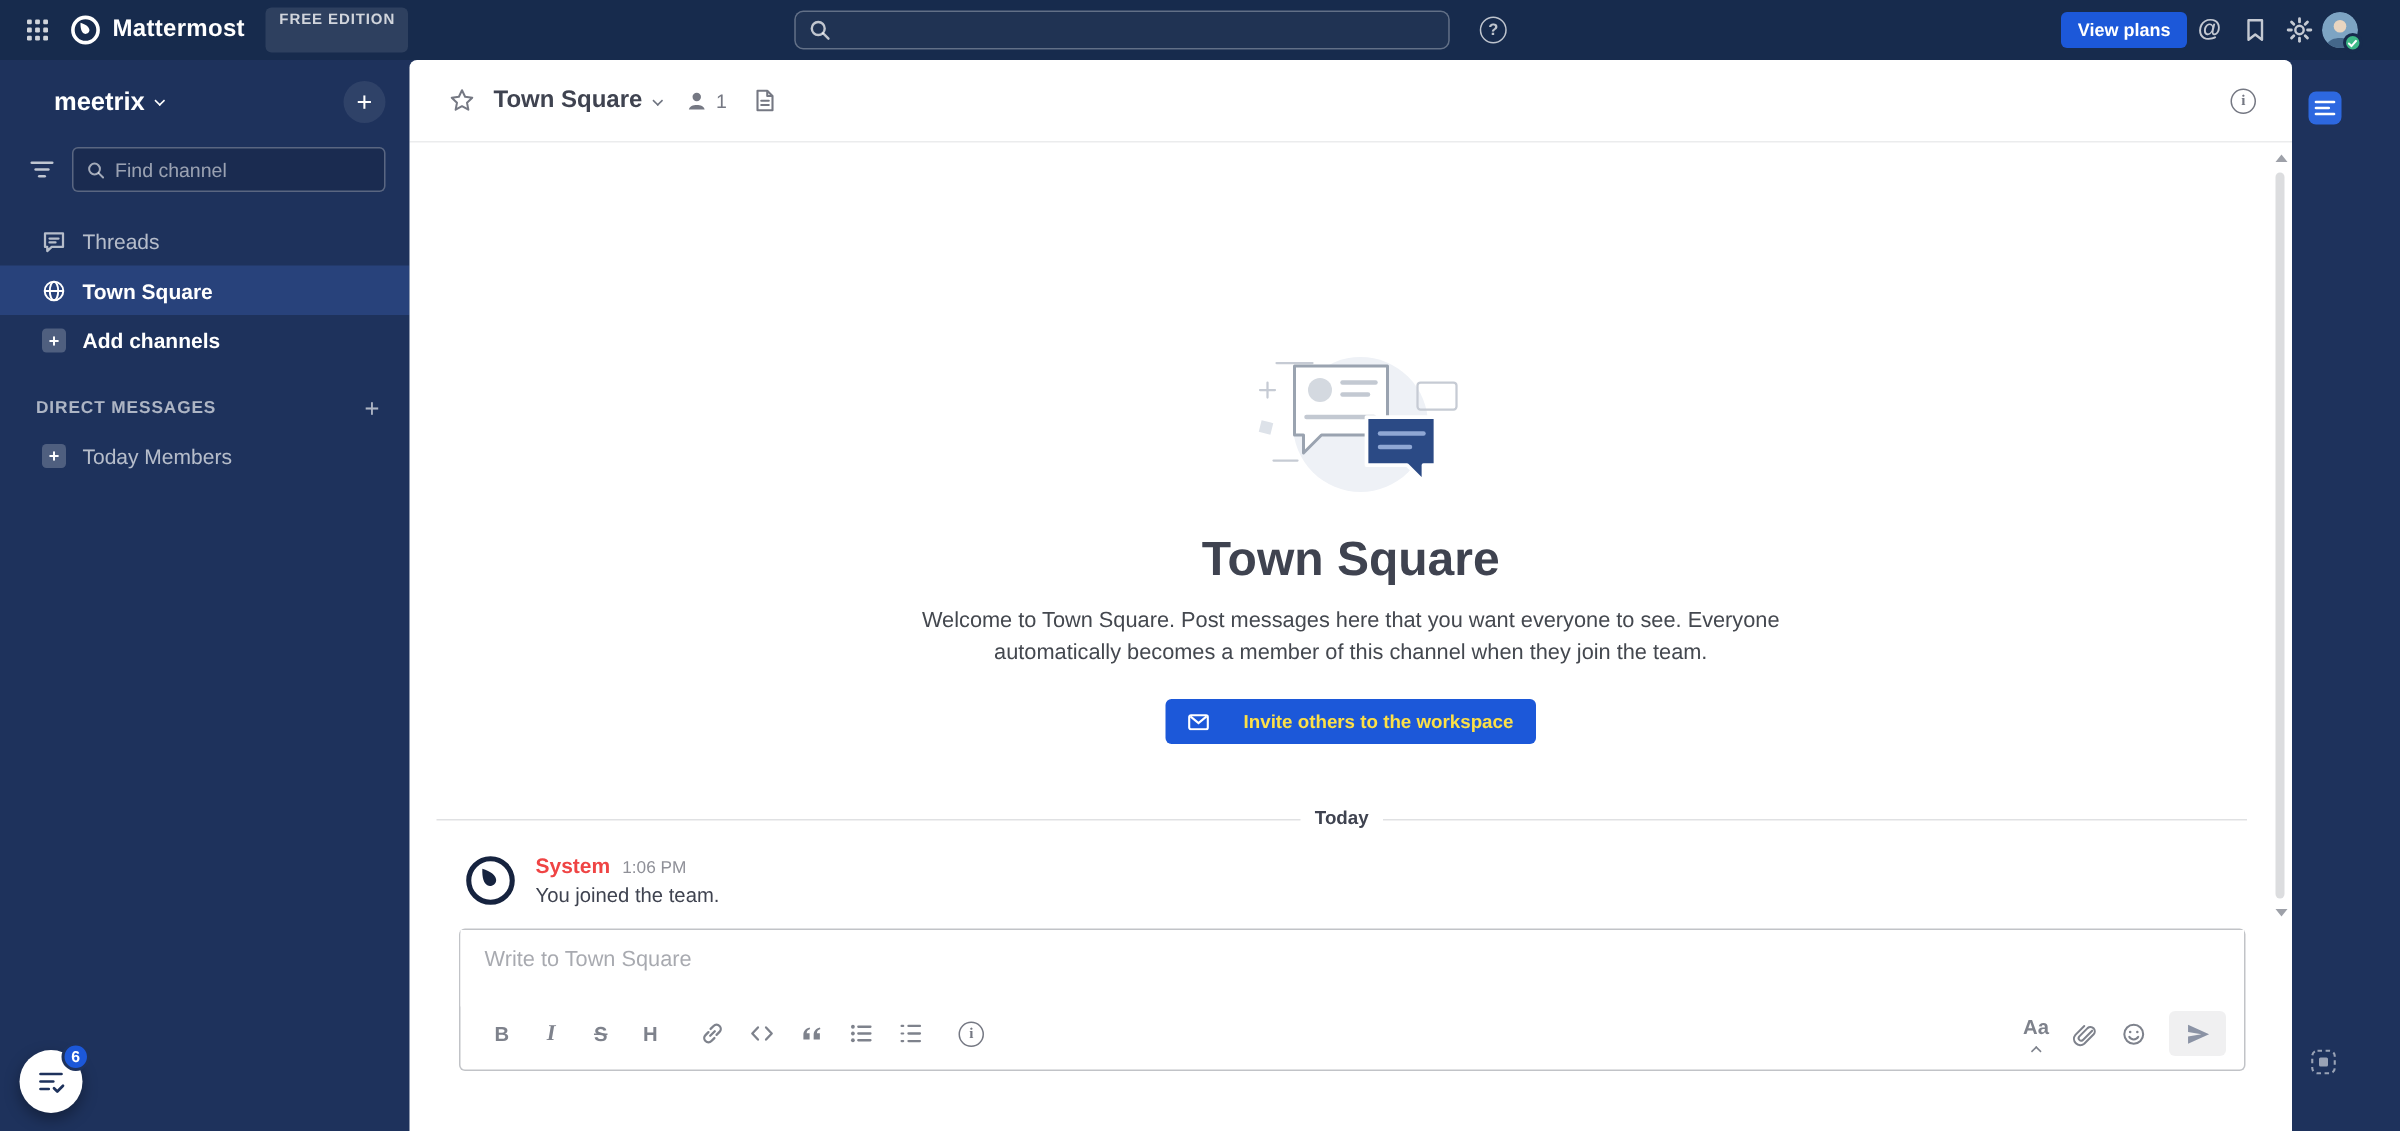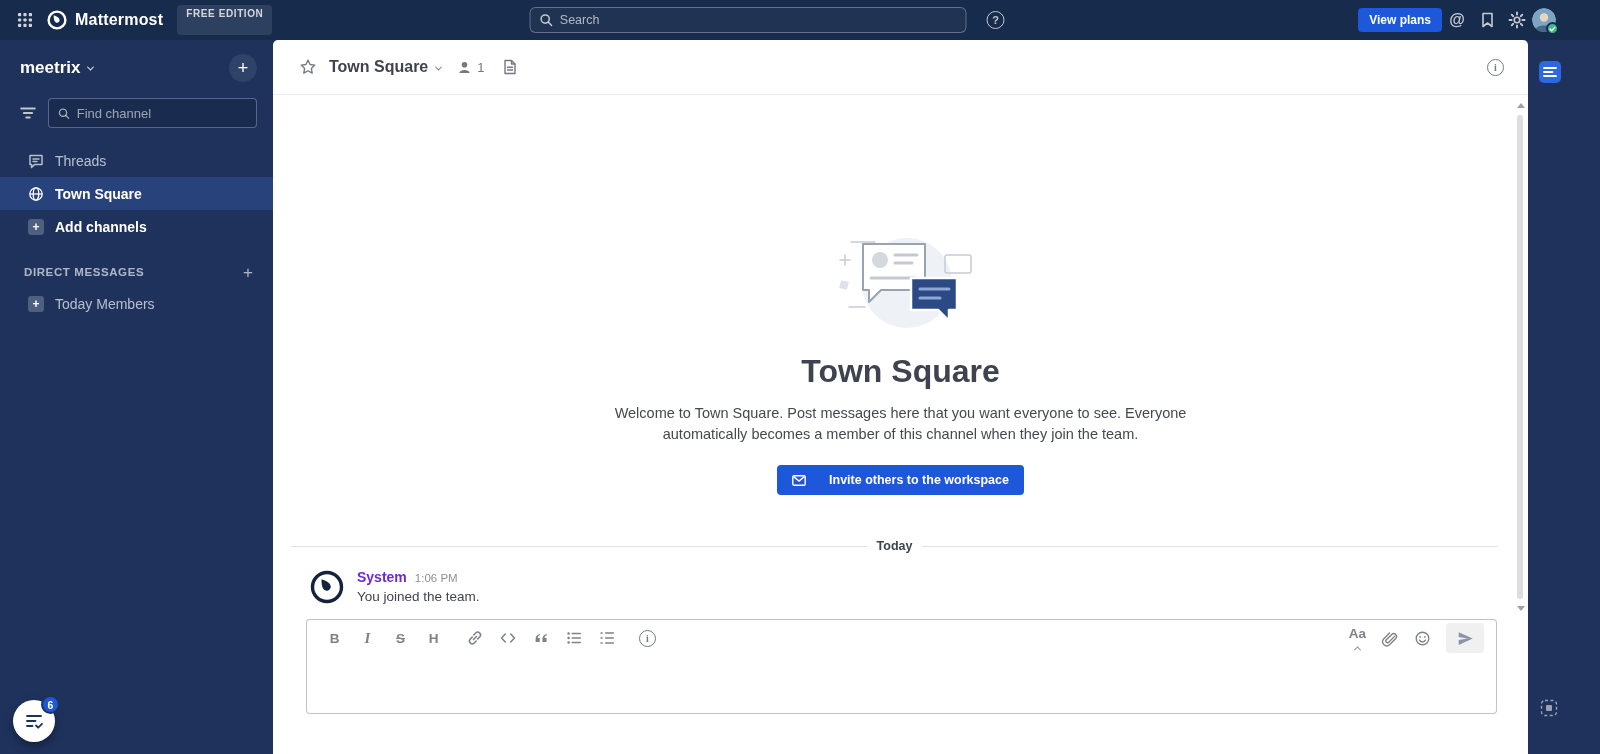--- a/index.html
+++ b/index.html
@@ -20,33 +20,33 @@
   .topbar-center { position:absolute; left:calc(50% - 30px); transform:translateX(-50%);
                    display:flex; align-items:center; gap:14px; }
   .search-box { width:437px; height:26px; border:1px solid rgba(255,255,255,0.30); border-radius:6px;
                 background:rgba(255,255,255,0.04); display:flex; align-items:center; gap:7px; padding:0 9px; }
   .search-box input { background:transparent; border:none; outline:none; color:#fff; font-size:12.5px;
                       width:100%; font-family:"Liberation Sans", sans-serif; }
   .search-box input::placeholder { color:rgba(255,255,255,0.64); }
   .help-circle { width:18px; height:18px; border-radius:50%; border:1.6px solid rgba(255,255,255,0.72);
                  color:rgba(255,255,255,0.72); font-size:11px; font-weight:700; display:flex;
                  align-items:center; justify-content:center; }
-  .topbar-right { margin-left:auto; display:flex; align-items:center; padding-right:44px; }
+  .topbar-right { margin-left:auto; display:flex; align-items:center; padding-right:28px; }
   .view-plans { background:#1c58d9; color:#fff; border:none; border-radius:4px; height:24px;
                 padding:0 11px; font-size:12px; font-weight:700; cursor:pointer; font-family:inherit; }
   .at-glyph { font-size:16px; font-weight:600; color:rgba(255,255,255,0.75); }
   .avatar-wrap { position:relative; width:24px; height:24px; cursor:pointer; }
   .avatar-wrap svg { display:block; border-radius:50%; }
   .status-dot { position:absolute; right:-3px; bottom:-3px; width:13px; height:13px; border-radius:50%;
                 background:#3db887; border:2px solid #172b4d; display:flex; align-items:center; justify-content:center; }
 
   
   .sidebar { position:absolute; left:0; top:40px; width:273px; height:714px; background:#1e325c; color:#fff; }
   .team-header { height:56px; display:flex; align-items:center; justify-content:space-between;
-                 padding:0 16px 0 20px; }
+                 padding:0 16px 0 36px; }
   .team-name-btn { background:none; border:none; color:#fff; font-size:17px; font-weight:700;
                    display:flex; align-items:center; gap:8px; cursor:pointer; font-family:inherit; }
   .round-plus { width:28px; height:28px; border-radius:50%; border:none; background:rgba(255,255,255,0.08);
                 color:#fff; font-size:18px; font-weight:400; cursor:pointer; display:flex;
                 align-items:center; justify-content:center; line-height:1; }
   .find-row { display:flex; align-items:center; gap:6px; padding:0 16px 0 14px; margin-top:2px; }
   .filter-btn { width:28px; height:28px; background:none; border:none; display:flex; align-items:center;
                 justify-content:center; cursor:pointer; }
   .find-input { flex:1; height:30px; border:1px solid rgba(255,255,255,0.28); border-radius:4px;
                 background:rgba(0,0,0,0.12); display:flex; align-items:center; gap:7px; padding:0 9px; }
@@ -99,34 +99,34 @@
   .hdr-spacer { flex:1; }
   .info-circle { width:17px; height:17px; border-radius:50%; border:1.6px solid #757883; color:#757883;
                  font-size:10px; font-weight:700; font-family:"Liberation Serif", serif; display:flex;
                  align-items:center; justify-content:center; }
 
   .scroll-region { flex:1; position:relative; display:flex; flex-direction:column; overflow:hidden; }
   .intro { margin-top:126px; text-align:center; flex:none; }
   .intro-title { margin-top:18px; font-size:32px; font-weight:700; color:#3f4350; }
   .intro-text { margin:13px auto 0; max-width:604px; font-size:14.5px; line-height:1.45; color:#44484f; }
   .invite-btn { margin-top:20px; display:inline-flex; align-items:center; gap:23px; background:#1c58d9;
-                color:#ffffff; border:none; border-radius:4px; height:30px; padding:0 15px; font-size:12.5px;
+                color:#fde047; border:none; border-radius:4px; height:30px; padding:0 15px; font-size:12.5px;
                 font-weight:700; cursor:pointer; font-family:inherit; }
 
   .date-divider { margin-top:auto; position:relative; text-align:center; height:20px;
                   margin-left:18px; margin-right:30px; flex:none; }
   .date-divider::before { content:""; position:absolute; left:0; right:0; top:50%; height:1px;
                           background:rgba(63,67,80,0.16); }
   .date-divider span { position:relative; background:#fff; padding:0 10px; font-size:12.5px; font-weight:700;
                        color:#3f4350; }
 
   .message { display:flex; gap:12px; padding:13px 24px 12px 36px; flex:none; }
   .msg-avatar { width:36px; height:36px; flex:none; }
   .msg-head { display:flex; align-items:baseline; gap:8px; }
-  .msg-sender { font-size:14px; font-weight:700; color:#6d28d9; }
+  .msg-sender { font-size:14px; font-weight:700; color:#ef4444; }
   .msg-time { font-size:11.5px; color:#8f9098; }
   .msg-text { margin-top:4px; font-size:13.5px; color:#3f4350; }
 
   
   .scrollbar { position:absolute; right:2px; top:8px; bottom:6px; width:12px; }
   .sb-arrow { position:absolute; left:3px; width:0; height:0; border-left:4px solid transparent;
               border-right:4px solid transparent; }
   .sb-arrow.up { top:0; border-bottom:5px solid #9ea1a9; }
   .sb-arrow.down { bottom:0; border-top:5px solid #9ea1a9; }
   .sb-thumb { position:absolute; left:3px; top:12px; bottom:12px; width:6px; border-radius:3px;
@@ -190,21 +190,20 @@
       </button>
       <span class="edition-badge">FREE EDITION</span>
     </div>
 
     <div class="topbar-center">
       <div class="search-box">
         <svg width="14" height="14" viewBox="0 0 14 14" fill="none" stroke="rgba(255,255,255,0.72)" stroke-width="1.6" stroke-linecap="round">
           <circle cx="6" cy="6" r="4.3"></circle>
             <line x1="9.3" y1="9.3" x2="12.8" y2="12.8"></line>
         </svg>
-        <input type="text" placeholder="Search" style="">
       </div>
       <button class="icon-btn">
         <span class="help-circle">?</span>
       </button>
     </div>
 
     <div class="topbar-right">
       <button class="view-plans">View plans</button>
       <button class="icon-btn">
         <span class="at-glyph">@</span>
@@ -411,20 +410,21 @@
       </div>
 
       <div class="scrollbar">
         <span class="sb-arrow up"></span>
         <span class="sb-thumb"></span>
         <span class="sb-arrow down"></span>
       </div>
     </div>
 
     <div class="composer">
+      <textarea placeholder="Write to Town Square" style=""></textarea>
       <div class="composer-toolbar">
         <button class="fmt-btn">
             <span class="fmt-letter">B</span>
           </button>
         <button class="fmt-btn">
             <span class="fmt-letter italic">I</span>
           </button>
         <button class="fmt-btn">
             <span class="fmt-letter strike">S</span>
           </button>

